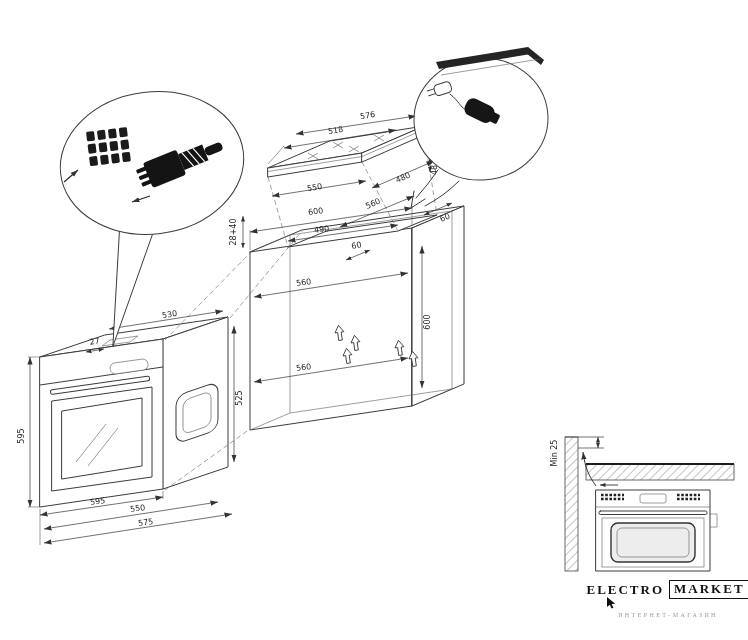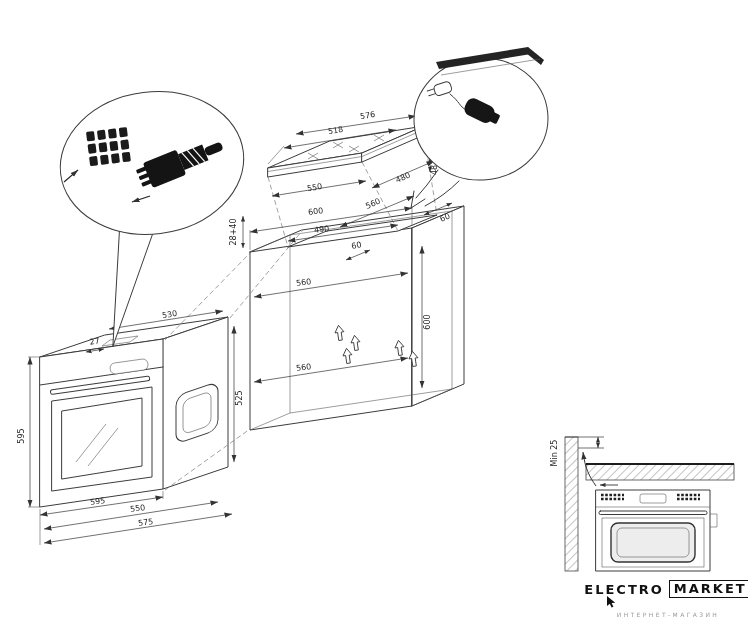--- a/index.html
+++ b/index.html
@@ -4,21 +4,21 @@
 <style>
   html,body{margin:0;padding:0;background:#fff;}
   #stage{position:relative;width:748px;height:640px;background:#fff;overflow:hidden;font-family:"DejaVu Sans",sans-serif;}
   #stage > svg{position:absolute;left:0;top:0;}
   .ln{fill:none;stroke:#3c3c3c;stroke-width:1;stroke-linejoin:round;stroke-linecap:round;}
   .thin{fill:none;stroke:#5a5a5a;stroke-width:.6;}
   .dim{fill:none;stroke:#333;stroke-width:.7;}
   .dash{fill:none;stroke:#707070;stroke-width:.65;stroke-dasharray:5 3;}
   .wfill{fill:#fff;}
   .dimtxt{font-family:"DejaVu Sans",sans-serif;font-size:8px;fill:#1f1f1f;text-anchor:middle;}
-  .logo{position:absolute;left:592px;top:580px;width:152px;text-align:center;color:#111;}
+  .logo{position:absolute;left:592px;top:580px;width:152px;text-align:center;color:#111;font-family:Liberation Serif, serif;}
   .brand{display:flex;justify-content:center;align-items:center;gap:5px;font-weight:700;font-size:13px;letter-spacing:2px;}
   .brand .boxed{border:1.5px solid #111;padding:0 4px 1px 4px;}
   .sub{position:relative;margin-top:4px;height:14px;}
   .tagline{font-size:6px;letter-spacing:2.4px;color:#9a9a9a;}
   .cursor{position:absolute;left:14px;top:-7px;}
 </style>
 </head>
 <body>
 
 <div id="stage">

